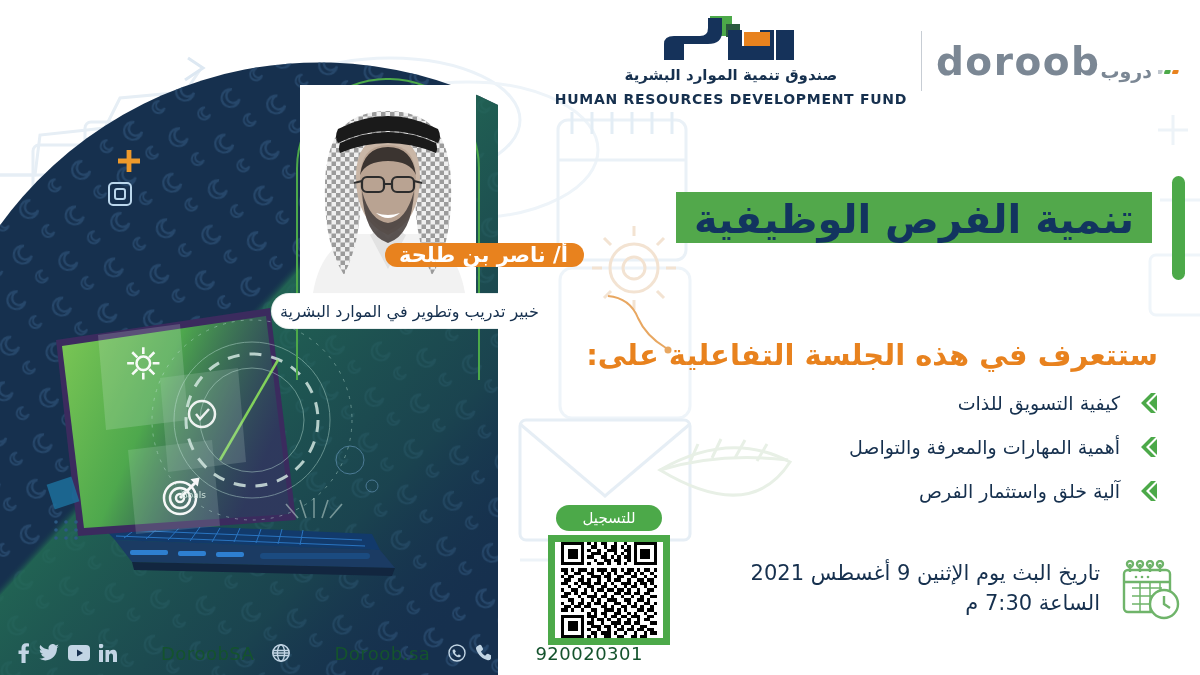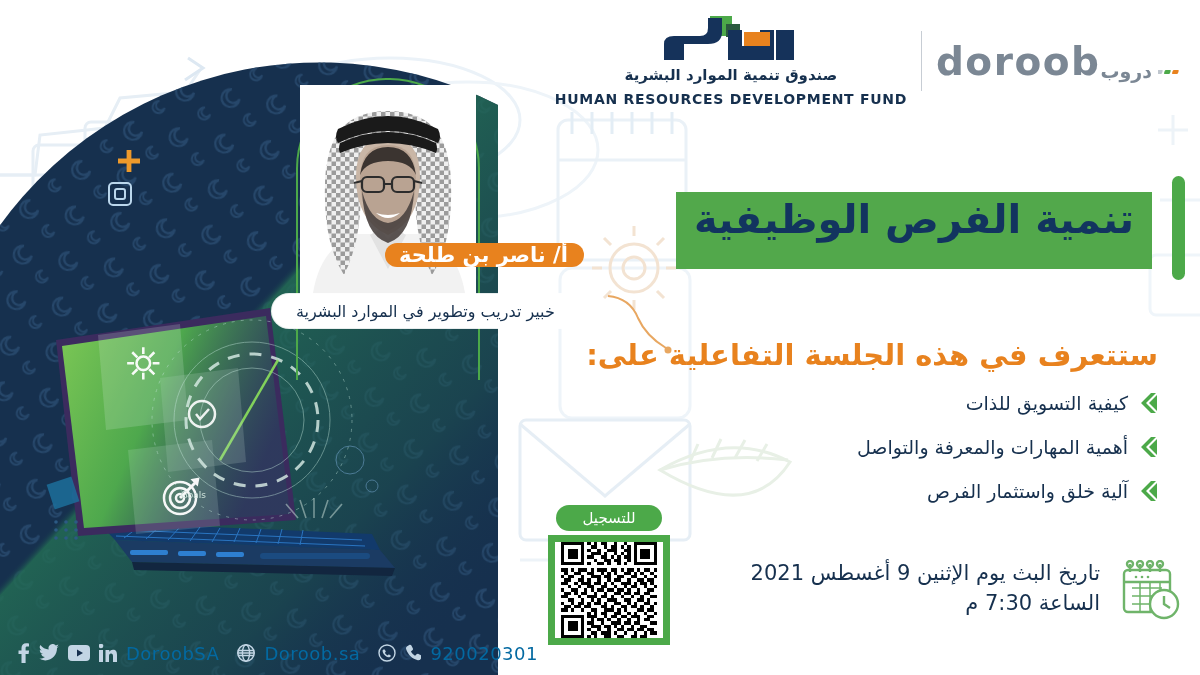--- a/index.html
+++ b/index.html
@@ -25,21 +25,21 @@
   }
 
   
   .name-pill{
     position:absolute;left:385px;top:243px;height:24px;padding:0 16px 0 14px;
     background:#E8821E;border-radius:21px;color:#ffffff;
     display:flex;align-items:center;justify-content:center;
     font-size:21px;font-weight:bold;white-space:nowrap;letter-spacing:-.2px;
   }
   .title-pill{
-    position:absolute;left:272px;top:294px;height:34px;padding:0 24px;
+    position:absolute;left:272px;top:294px;height:34px;padding:0 8px;
     background:#ffffff;border-radius:17px;color:#16304E;
     display:flex;align-items:center;justify-content:center;
     font-size:16px;white-space:nowrap;box-shadow:0 0 0 1px rgba(255,255,255,.9);
   }
 
   
   .logos{position:absolute;right:16px;top:14px;display:flex;align-items:center;gap:14px;}
   .doroob-logo{display:flex;flex-direction:row;align-items:flex-end;}
   .doroob-ar{font-size:19px;color:#7B8794;letter-spacing:1px;line-height:1;font-weight:bold;}
   .doroob-en{font-size:39px;color:#7B8794;letter-spacing:1.5px;line-height:1;font-weight:bold;direction:ltr;margin-top:2px;}
@@ -47,29 +47,29 @@
   .hrdf-logo{display:flex;flex-direction:column;align-items:center;}
   .hrdf-ar{font-size:15px;color:#16304E;font-weight:bold;margin-top:2px;letter-spacing:-.2px;}
   .hrdf-en{font-size:14px;color:#16304E;font-weight:bold;letter-spacing:.7px;direction:ltr;margin-top:7px;}
 
   
   .green-bar{
     position:absolute;right:15px;top:176px;width:13px;height:104px;background:#4CA949;border-radius:7px;
   }
   .main-title{
     position:absolute;right:48px;top:192px;background:#52A84B;color:#12345F;
-    font-size:40px;font-weight:bold;padding:4px 18px 27px 18px;white-space:nowrap;line-height:1.15;
+    font-size:40px;font-weight:bold;padding:4px 18px 1px 18px;white-space:nowrap;line-height:1.15;
   }
 
   
   .subtitle{
     position:absolute;right:42px;top:338px;color:#E8821E;font-size:29px;font-weight:bold;white-space:nowrap;text-align:right;
   }
   .bullets{position:absolute;right:42px;top:392px;width:560px;}
-  .bullet-row{display:flex;align-items:center;justify-content:flex-start;gap:12px;margin-bottom:22px;}
+  .bullet-row{display:flex;align-items:center;justify-content:flex-start;gap:20px;margin-bottom:22px;}
   .chev{flex:0 0 auto;line-height:0;}
   .bullet-text{color:#16304E;font-size:19px;white-space:nowrap;}
 
   
   .reg-label{
     position:absolute;left:556px;top:505px;width:106px;height:26px;background:#4CA949;
     border-radius:13px;color:#ffffff;font-size:15px;display:flex;align-items:center;justify-content:center;
   }
   .qr-box{
     position:absolute;left:548px;top:535px;width:122px;height:110px;background:#4CA949;
@@ -84,21 +84,21 @@
   .date-line{font-size:21px;white-space:nowrap;}
   .cal-icon{position:absolute;right:18px;top:560px;}
 
   
   .footer{
     position:absolute;left:0;bottom:0;width:498px;height:44px;
     display:flex;align-items:center;gap:9px;padding-left:18px;box-sizing:border-box;
     color:#BBD0E0;font-size:18px;direction:ltr;
   }
   .footer .ico{line-height:0;display:inline-flex;}
-  .footer .txt{font-size:18px;color:#0369a1;letter-spacing:.5px;}
+  .footer .txt{font-size:18px;color:#14532d;letter-spacing:.5px;margin-left:35px;}
   .footer .gap{width:12px;}
 
   .plus-mark{position:absolute;left:118px;top:150px;width:22px;height:22px;}
   .sq-mark{position:absolute;left:108px;top:182px;width:20px;height:20px;border:2px solid #BBD7EC;border-radius:5px;}
   .sq-mark:after{content:"";position:absolute;left:4px;top:4px;right:4px;bottom:4px;border:2px solid #BBD7EC;border-radius:3px;}
 </style>
 </head>
 <body>
 
 <div id="poster">

